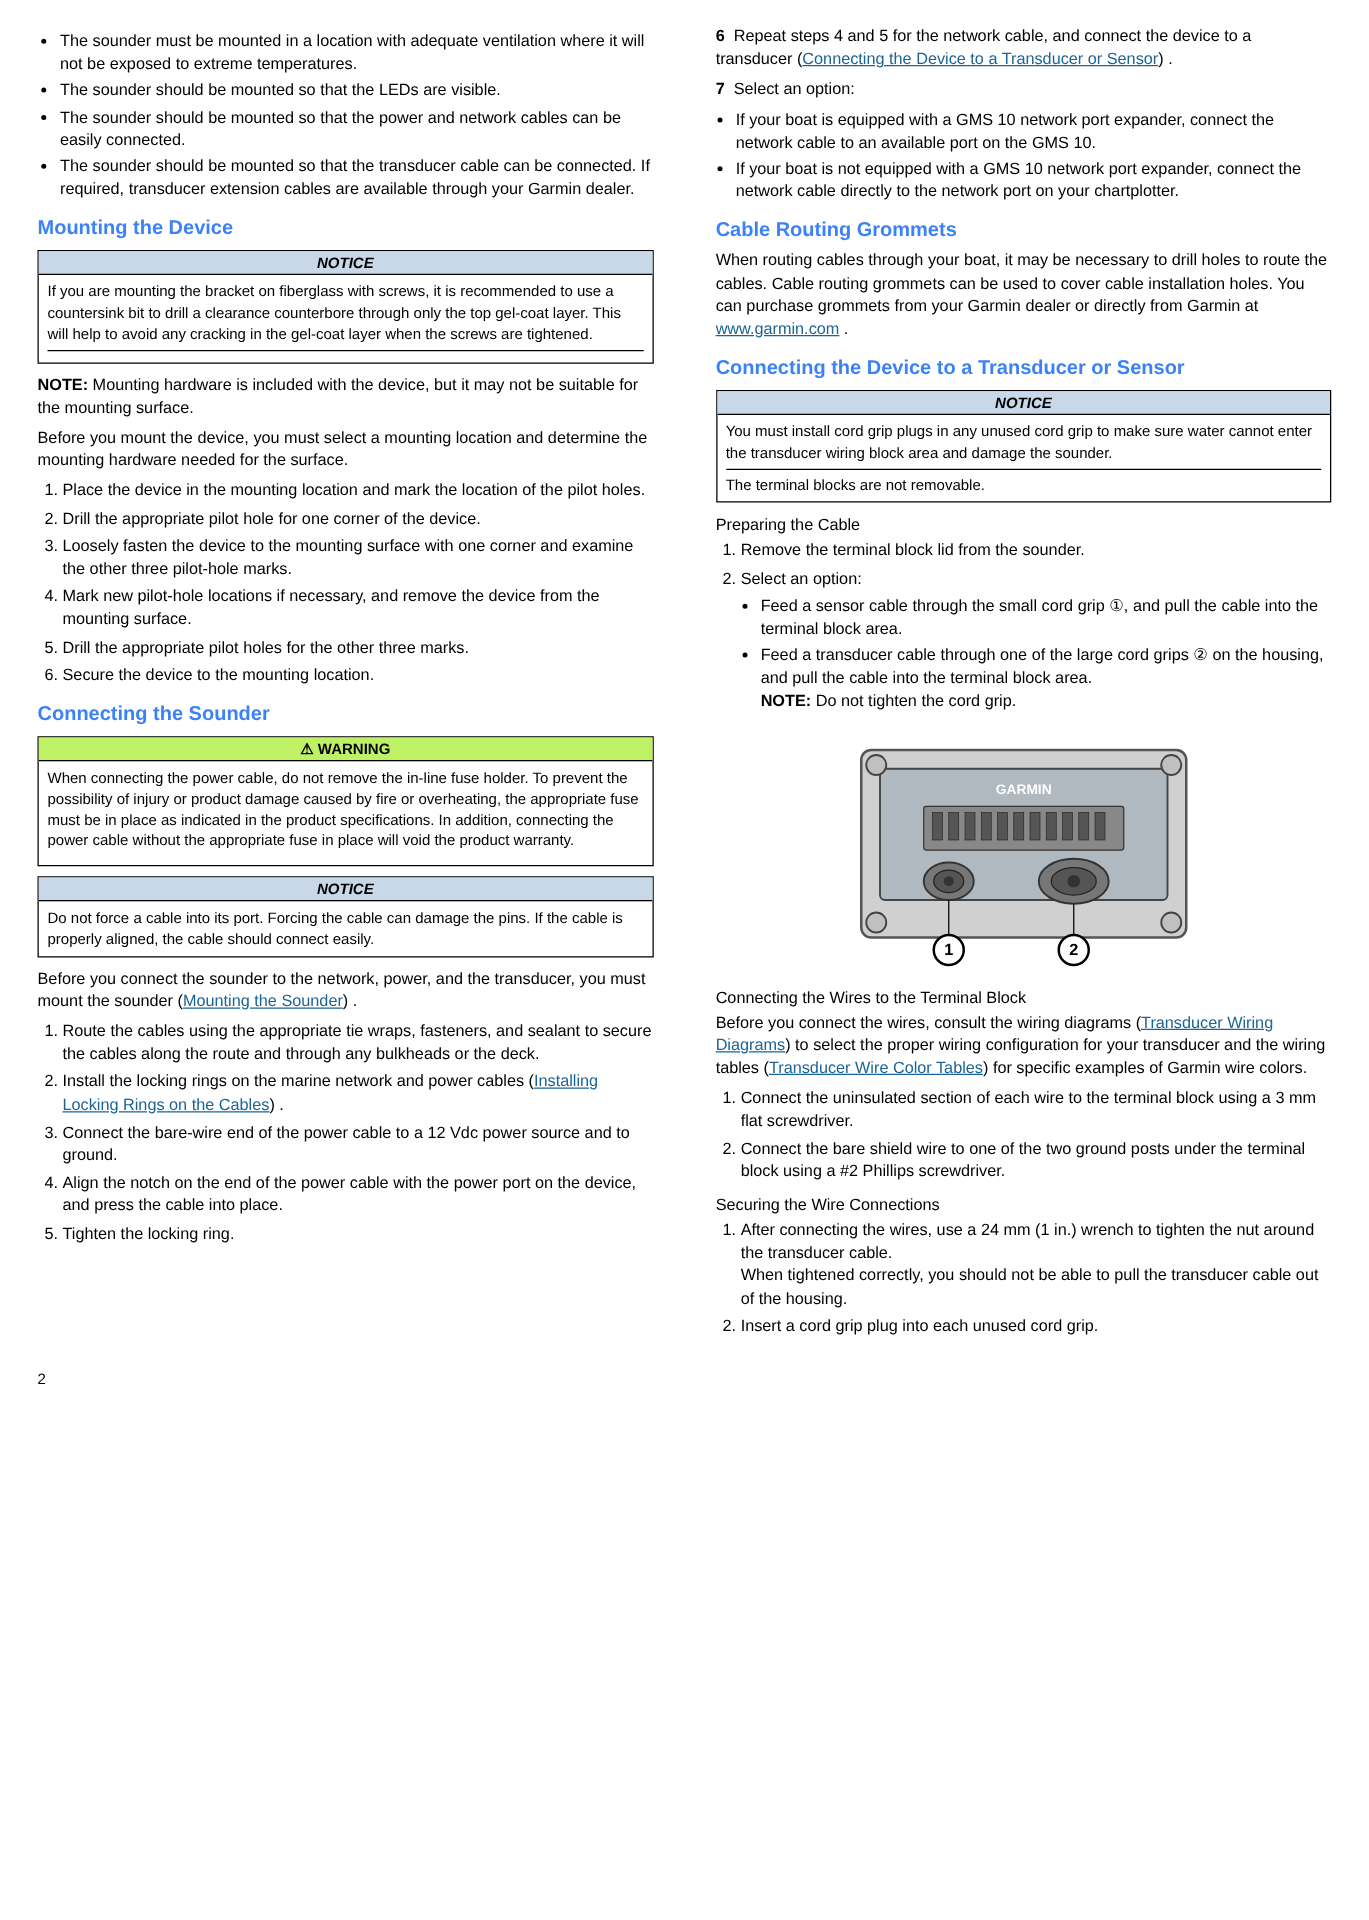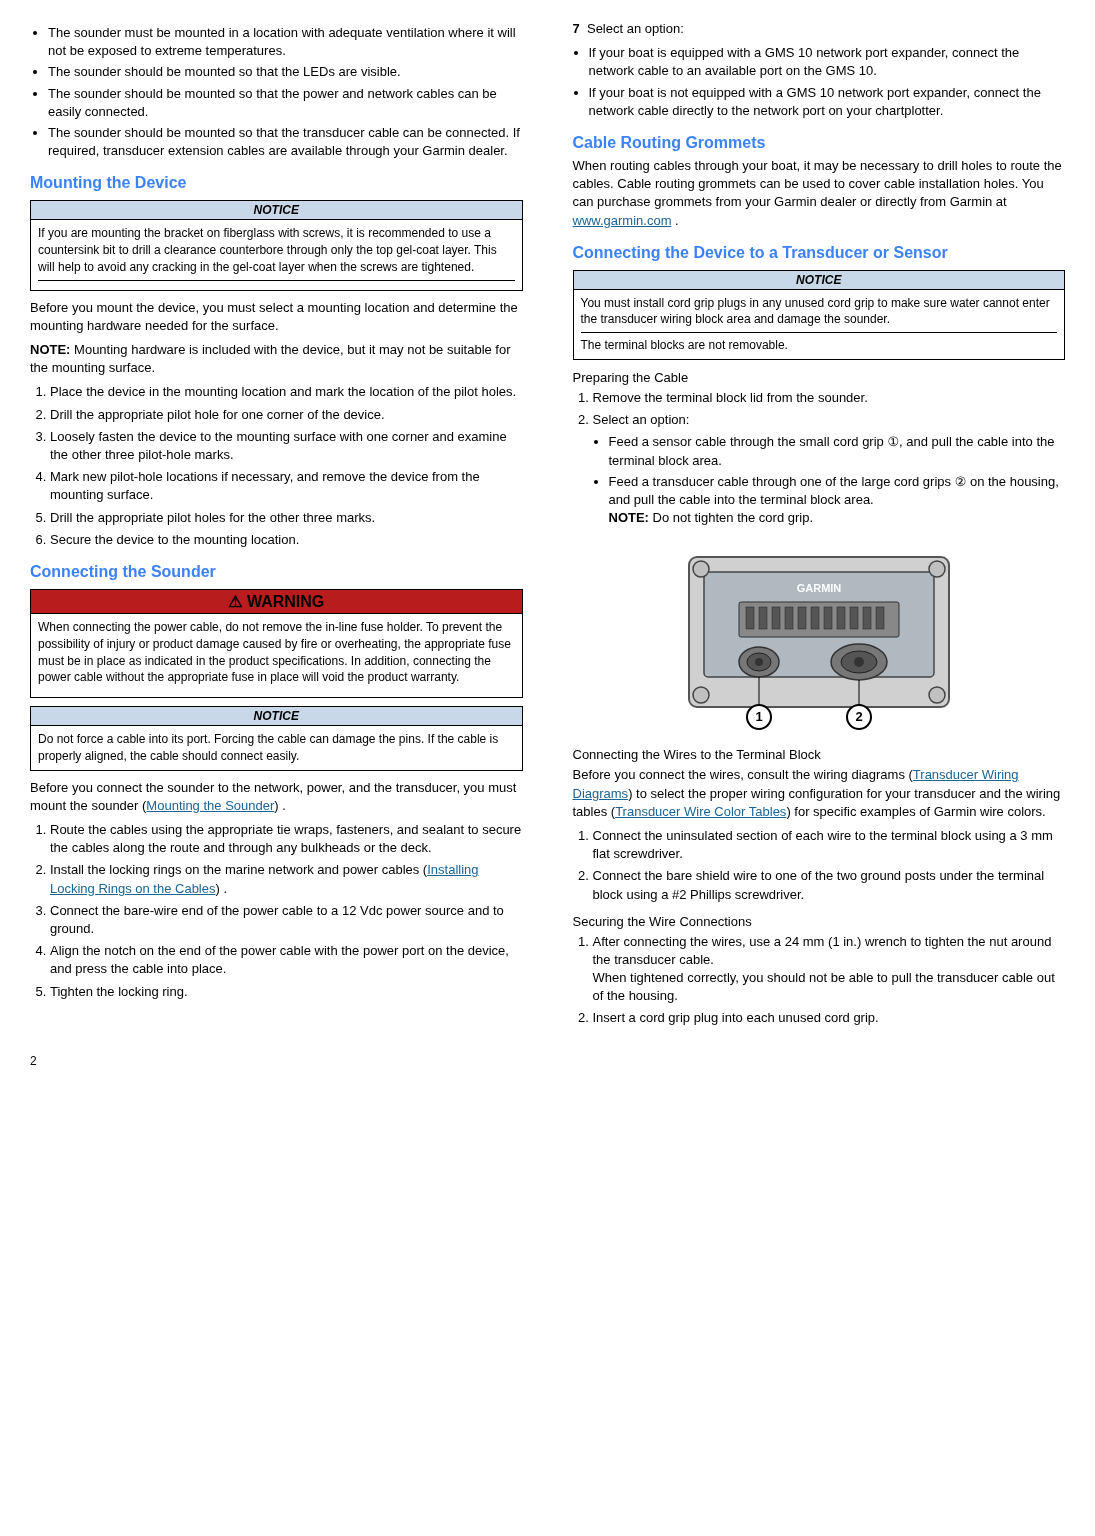--- a/index.html
+++ b/index.html
@@ -61,24 +61,24 @@
     }
     .notice-body p { margin-bottom: 4px; }
     .notice-body p:last-child { margin-bottom: 0; }
 
     .warning-box {
       border: 1px solid #000;
       margin: 8px 0;
       padding: 0;
     }
     .warning-header {
-      background: #b91c1c;
+      background: #bef264;
       text-align: center;
       font-weight: bold;
-      font-size: 16px;
+      font-size: 12px;
       padding: 2px 0;
       border-bottom: 1px solid #000;
     }
     .warning-body {
       padding: 5px 7px;
       font-size: 12px;
       line-height: 1.4;
     }
 
     .bold { font-weight: bold; }
@@ -125,25 +125,25 @@
     <h2 class="section-title">Mounting the Device</h2>
 
     <div class="notice-box">
       <div class="notice-header">NOTICE</div>
       <div class="notice-body">
         <p>If you are mounting the bracket on fiberglass with screws, it is recommended to use a countersink bit to drill a clearance counterbore through only the top gel-coat layer. This will help to avoid any cracking in the gel-coat layer when the screws are tightened.</p>
         <hr class="separator-line">
       </div>
     </div>
 
-    <p>Before you mount the device, you must select a mounting location and determine the mounting hardware needed for the surface.</p>
     <p>
       <span class="note-label">NOTE:</span>
       <span>Mounting hardware is included with the device, but it may not be suitable for the mounting surface.</span>
     </p>
+    <p>Before you mount the device, you must select a mounting location and determine the mounting hardware needed for the surface.</p>
 
     <ol>
       <li>Place the device in the mounting location and mark the location of the pilot holes.</li>
       <li>Drill the appropriate pilot hole for one corner of the device.</li>
       <li>Loosely fasten the device to the mounting surface with one corner and examine the other three pilot-hole marks.</li>
       <li>Mark new pilot-hole locations if necessary, and remove the device from the mounting surface.</li>
       <li>Drill the appropriate pilot holes for the other three marks.</li>
       <li>Secure the device to the mounting location.</li>
     </ol>
 
@@ -173,20 +173,24 @@
         <span>Install the locking rings on the marine network and power cables (</span><span class="link">Installing Locking Rings on the Cables</span><span>) .</span>
       </li>
       <li>Connect the bare-wire end of the power cable to a 12 Vdc power source and to ground.</li>
       <li>Align the notch on the end of the power cable with the power port on the device, and press the cable into place.</li>
       <li>Tighten the locking ring.</li>
     </ol>
   </div>
 
   <div class="right-col">
 
+    <p>
+      <span class="bold">6</span>&nbsp;
+      <span>Repeat steps 4 and 5 for the network cable, and connect the device to a transducer (</span><span class="link">Connecting the Device to a Transducer or Sensor</span><span>) .</span>
+    </p>
 
     <p>
       <span class="bold">7</span>&nbsp;
       <span>Select an option:</span>
     </p>
     <ul class="sub-bullets">
       <li>If your boat is equipped with a GMS 10 network port expander, connect the network cable to an available port on the GMS 10.</li>
       <li>If your boat is not equipped with a GMS 10 network port expander, connect the network cable directly to the network port on your chartplotter.</li>
     </ul>
 

